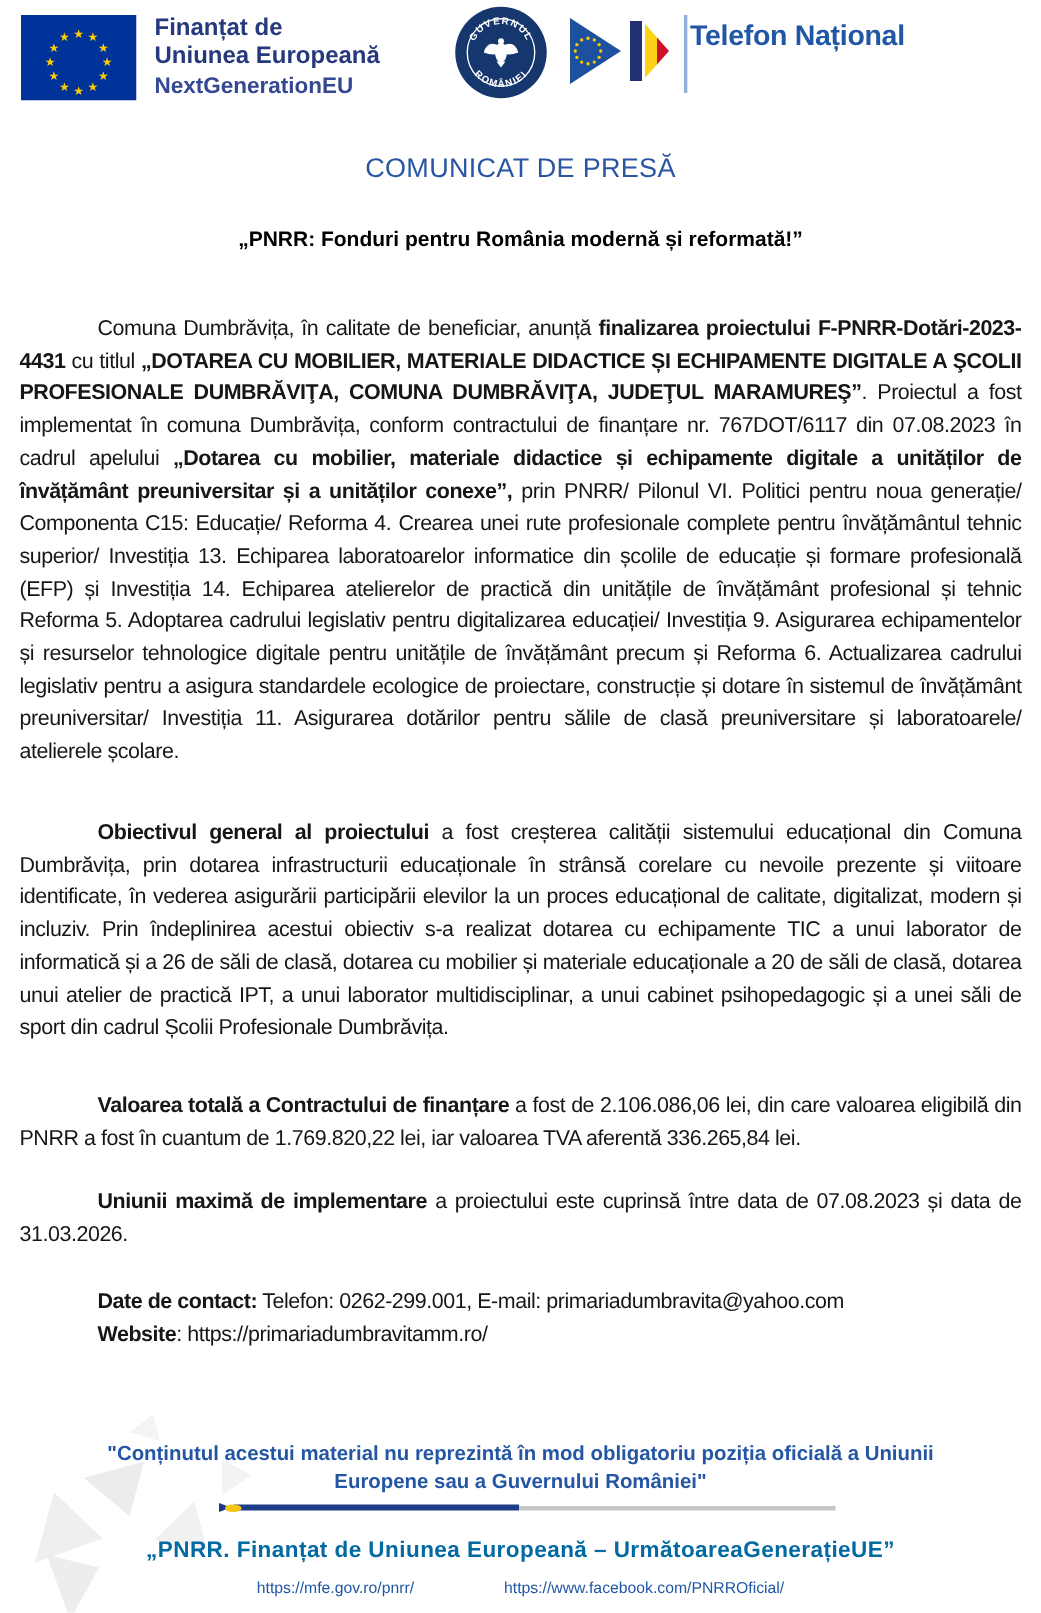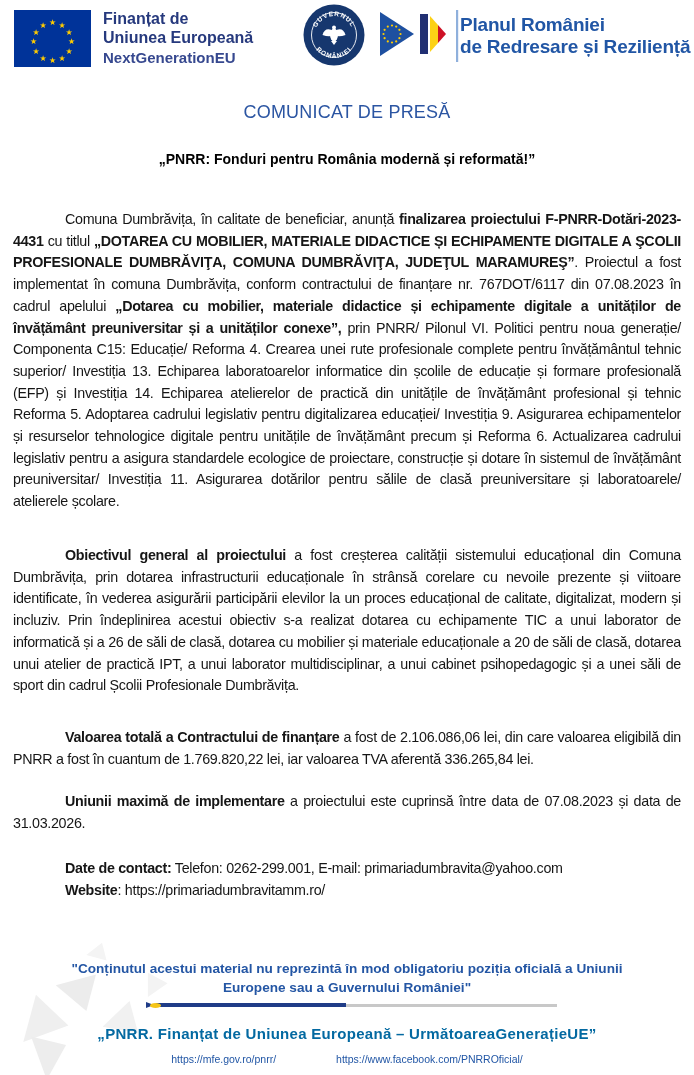--- a/index.html
+++ b/index.html
@@ -140,22 +140,21 @@
           <circle cx="7.8" cy="16.6" r="1.1"></circle>
       </g>
       <rect x="40" y="4" width="8" height="40" fill="#212f73"></rect>
       <polygon points="50,6 58,15 58,33 50,42" fill="#FCD116"></polygon>
       <polygon points="58,15 66,24 58,33" fill="#CE1126"></polygon>
       <rect x="76" y="0" width="2.2" height="52" fill="#8fb0dc"></rect>
     </svg>
   </div>
 
   <div class="pnrr-text">
-    <div>Planul României</div>
-    <div>de Redresare și Reziliență</div>
+    <div>Telefon Național</div>
   </div>
 
   <h1 class="doc-title">COMUNICAT DE PRESĂ</h1>
   <h2 class="doc-subtitle">„PNRR: Fonduri pentru România modernă și reformată!”</h2>
 
   <p class="para p1"><span>Comuna Dumbrăvița, în calitate de beneficiar, anunță </span><span class="bold">finalizarea proiectului F-PNRR-Dotări-2023-4431</span><span> cu titlul </span><span class="bold">„DOTAREA CU MOBILIER, MATERIALE DIDACTICE ȘI ECHIPAMENTE DIGITALE A ŞCOLII PROFESIONALE DUMBRĂVIŢA, COMUNA DUMBRĂVIŢA, JUDEŢUL MARAMUREŞ”</span><span>. Proiectul a fost implementat în comuna Dumbrăvița, conform contractului de finanțare nr. 767DOT/6117 din 07.08.2023 în cadrul apelului </span><span class="bold">„Dotarea cu mobilier, materiale didactice și echipamente digitale a unităților de învățământ preuniversitar și a unităților conexe”,</span><span> prin PNRR/ Pilonul VI. Politici pentru noua generație/ Componenta C15: Educație/ Reforma 4. Crearea unei rute profesionale complete pentru învățământul tehnic superior/ Investiția 13. Echiparea laboratoarelor informatice din școlile de educație și formare profesională (EFP) și Investiția 14. Echiparea atelierelor de practică din unitățile de învățământ profesional și tehnic Reforma 5. Adoptarea cadrului legislativ pentru digitalizarea educației/ Investiția 9. Asigurarea echipamentelor și resurselor tehnologice digitale pentru unitățile de învățământ precum și Reforma 6. Actualizarea cadrului legislativ pentru a asigura standardele ecologice de proiectare, construcție și dotare în sistemul de învățământ preuniversitar/ Investiția 11. Asigurarea dotărilor pentru sălile de clasă preuniversitare și laboratoarele/ atelierele școlare.</span></p>
   <p class="para p2"><span class="bold">Obiectivul general al proiectului</span><span> a fost creșterea calității sistemului educațional din Comuna Dumbrăvița, prin dotarea infrastructurii educaționale în strânsă corelare cu nevoile prezente și viitoare identificate, în vederea asigurării participării elevilor la un proces educațional de calitate, digitalizat, modern și incluziv. Prin îndeplinirea acestui obiectiv s-a realizat dotarea cu echipamente TIC a unui laborator de informatică și a 26 de săli de clasă, dotarea cu mobilier și materiale educaționale a 20 de săli de clasă, dotarea unui atelier de practică IPT, a unui laborator multidisciplinar, a unui cabinet psihopedagogic și a unei săli de sport din cadrul Școlii Profesionale Dumbrăvița.</span></p>
   <p class="para p3"><span class="bold">Valoarea totală a Contractului de finanțare</span><span> a fost de 2.106.086,06 lei, din care valoarea eligibilă din PNRR a fost în cuantum de 1.769.820,22 lei, iar valoarea TVA aferentă 336.265,84 lei.</span></p>
   <p class="para p4"><span class="bold">Uniunii maximă de implementare</span><span> a proiectului este cuprinsă între data de 07.08.2023 și data de 31.03.2026.</span></p>
 

